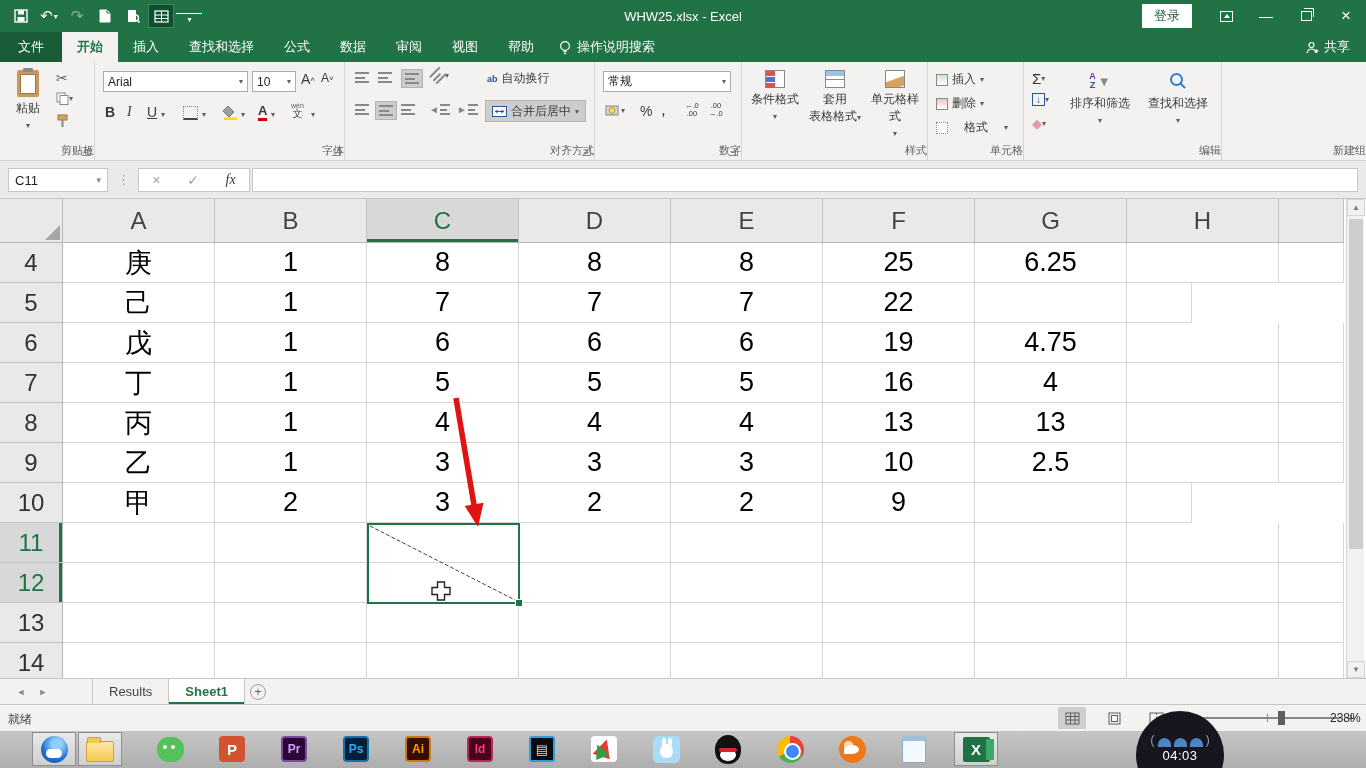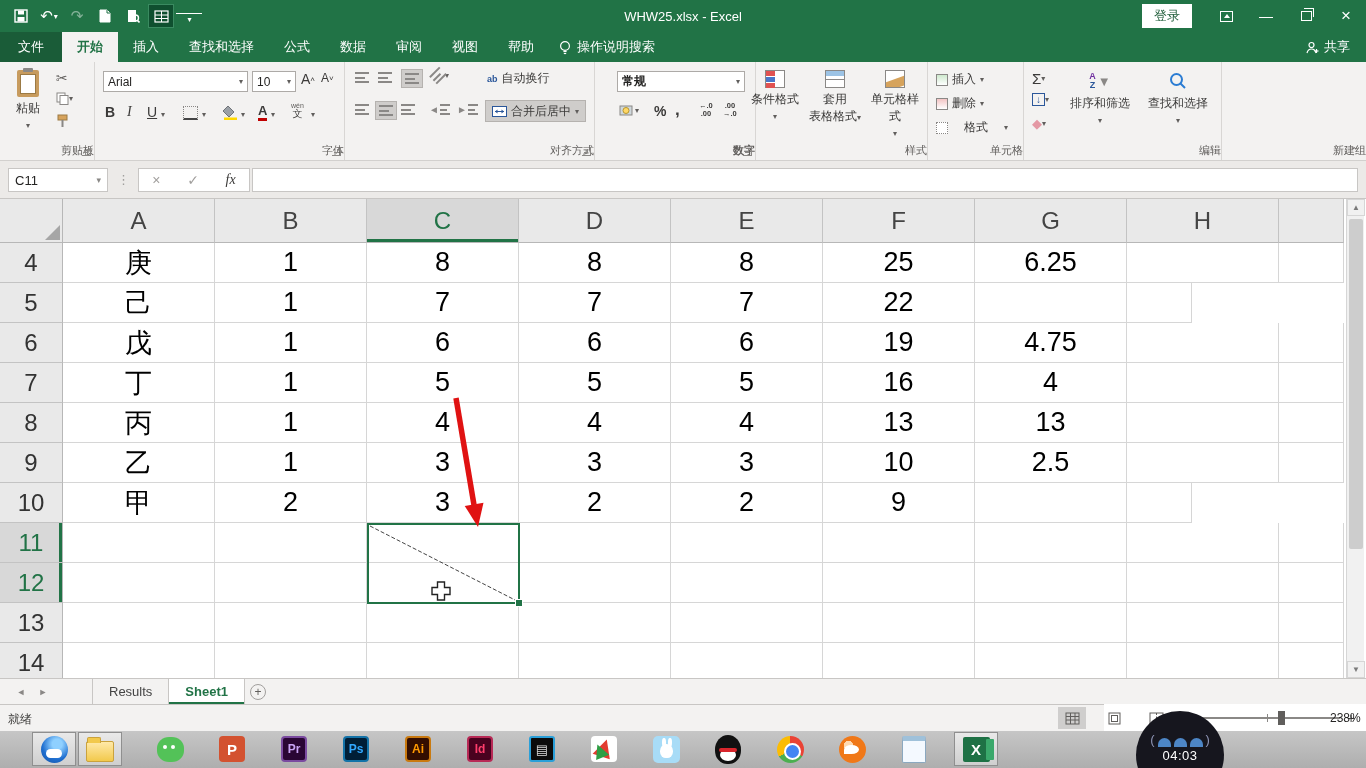--- a/index.html
+++ b/index.html
@@ -83,21 +83,21 @@
   
   .sheetbar { position:absolute; left:0; top:678px; width:1366px; height:26px; background:#f3f2f1; border-top:1px solid #c8c6c4; display:flex; align-items:stretch; font-size:13px; color:#444; }
   .nav-ar { width:22px; display:flex; align-items:center; justify-content:center; color:#8a8886; font-size:9px; }
   .stab { padding:0 16px; display:flex; align-items:center; border-right:1px solid #c8c6c4; }
   .stab.first { margin-left:30px; border-left:1px solid #c8c6c4; }
   .stab.active { background:#fff; color:#217346; font-weight:bold; box-shadow:inset 0 -2px 0 #217346; }
   .addsheet { width:26px; display:flex; align-items:center; justify-content:center; }
   .addsheet span { width:16px; height:16px; border:1px solid #a19f9d; border-radius:50%; color:#605e5c; font-size:12px; line-height:14px; text-align:center; }
 
   
-  .statusbar { position:absolute; left:0; top:704px; width:1104px; height:27px; background:#f3f2f1; border-top:1px solid #c8c6c4; font-size:12px; color:#3b3a39; }
+  .statusbar { position:absolute; left:0; top:704px; width:1366px; height:27px; background:#f3f2f1; border-top:1px solid #c8c6c4; font-size:12px; color:#3b3a39; }
   .sb-mode { position:absolute; left:8px; top:6px; }
   .viewbtns { position:absolute; left:1058px; top:2px; display:flex; gap:14px; }
   .vb { width:28px; height:22px; display:flex; align-items:center; justify-content:center; }
   .vb.active { background:#cfcecd; }
   .zoomctl { position:absolute; left:1182px; top:2px; display:flex; align-items:center; width:176px; height:22px; }
   .zoomctl .zm { font-size:14px; color:#444; width:14px; text-align:center; }
   .ztrack { flex:1; height:2px; background:#8a8886; position:relative; margin:0 4px; }
   .ztick { position:absolute; left:48%; top:-3px; width:1px; height:8px; background:#8a8886; }
   .zthumb { position:absolute; left:56%; top:-6px; width:7px; height:14px; background:#605e5c; }
   .zpct { position:absolute; left:1330px; top:6px; font-size:12px; color:#252423; }
@@ -335,21 +335,21 @@
           <line x1="3" y1="5.5" x2="12" y2="5.5" stroke="#2b579a"></line>
           <path d="M3 5.5 l2.5 -2 v4 z M12 5.5 l-2.5 -2 v4 z" fill="#2b579a"></path>
         </svg>
       <span>合并后居中</span>
       <span class="ddc">▾</span>
     </div>
     <div class="grp-label">对齐方式</div>
     <span class="launcher"></span>
   </div>
 
-  <div class="grp" style="left:609px; width:147px;font-weight:bold;">
+  <div class="grp" style="left:595px; width:147px;">
     <div class="combo" style="position:absolute;left:8px;top:9px;width:128px;">
       <span>常规</span>
         <span class="dd">▾</span>
     </div>
     <span class="rbtn" style="position:absolute;left:10px;top:42px;">
       <svg width="16" height="13" viewBox="0 0 16 13">
           <rect x="1" y="2" width="12" height="9" fill="#cfd8dc" stroke="#8a8886"></rect>
           <circle cx="7" cy="6.5" r="3" fill="#ffd866" stroke="#b8962e"></circle>
         </svg>
       <span class="ddc">▾</span>

